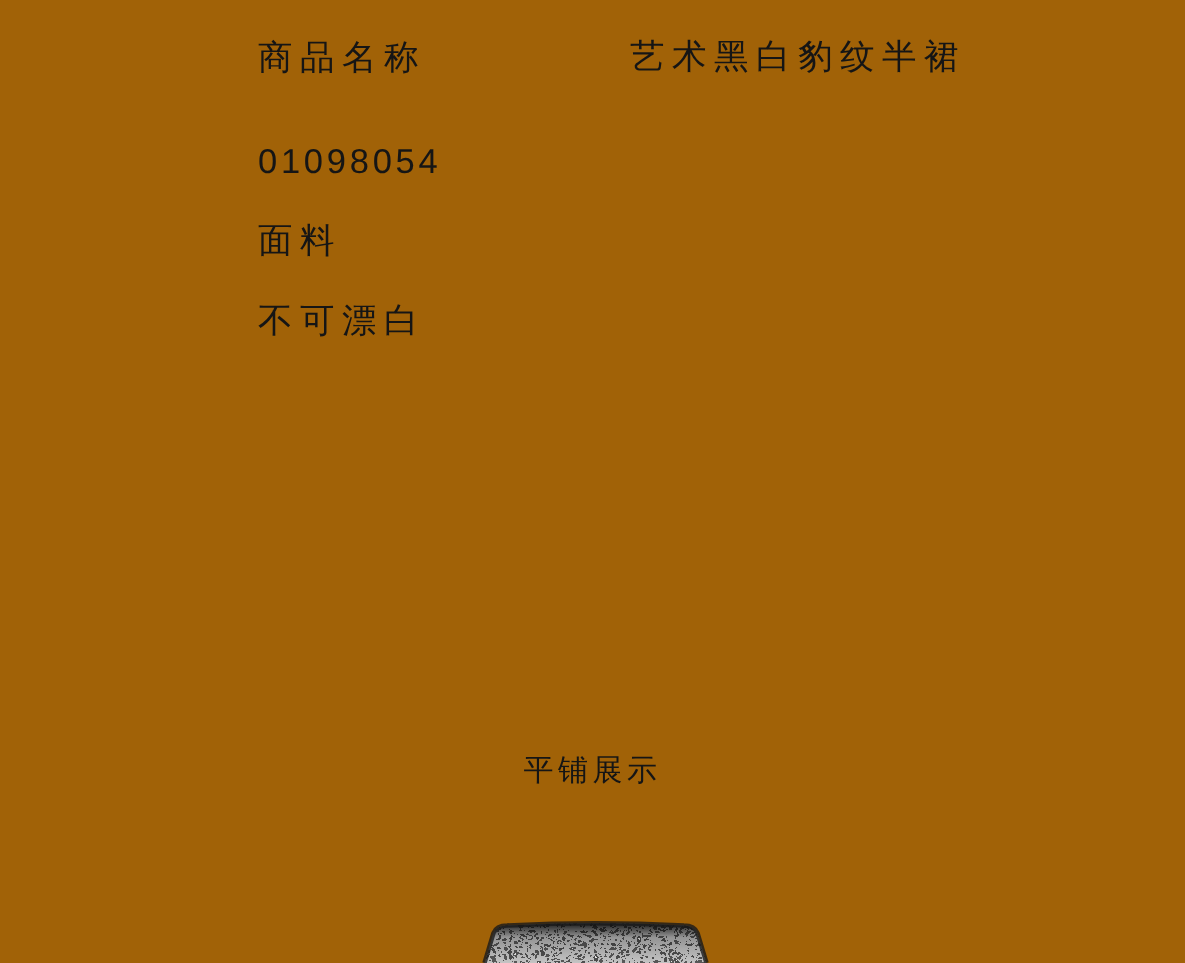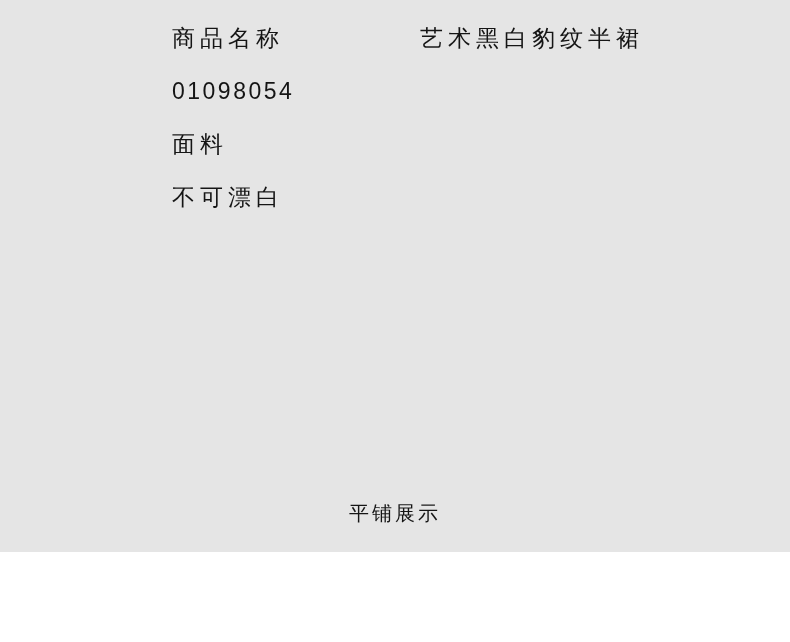--- a/index.html
+++ b/index.html
@@ -3,22 +3,22 @@
 <meta charset="utf-8">
 <style>
   html, body {
     margin: 0;
     padding: 0;
     background: #ffffff;
   }
   .page {
     position: relative;
     width: 790px;
-    height: 552px;
-    background: #e5e5e5;
+    height: 642px;
+    background: #a16207;
     overflow: hidden;
     font-family: "Liberation Sans", sans-serif;
     color: #151515;
   }
   
   .spec-table {
     position: absolute;
     left: 172px;
     top: 22px;
     width: 560px;
@@ -38,23 +38,25 @@
   }
   .spec-value {
     width: 300px;
     font-size: 23px;
     letter-spacing: 1.5px;
     line-height: 32px;
   }
   .spec-row.row-0 .spec-value {
     letter-spacing: 5px;
     white-space: nowrap;
+    font-family: Liberation Serif, serif;
   }
   .spec-value.num {
     letter-spacing: 2.5px;
+    margin-top: 16px;
   }
   
   .section-heading {
     position: absolute;
     left: 0;
     top: 500px;
     width: 790px;
     margin: 0;
     text-align: center;
     font-size: 20px;

